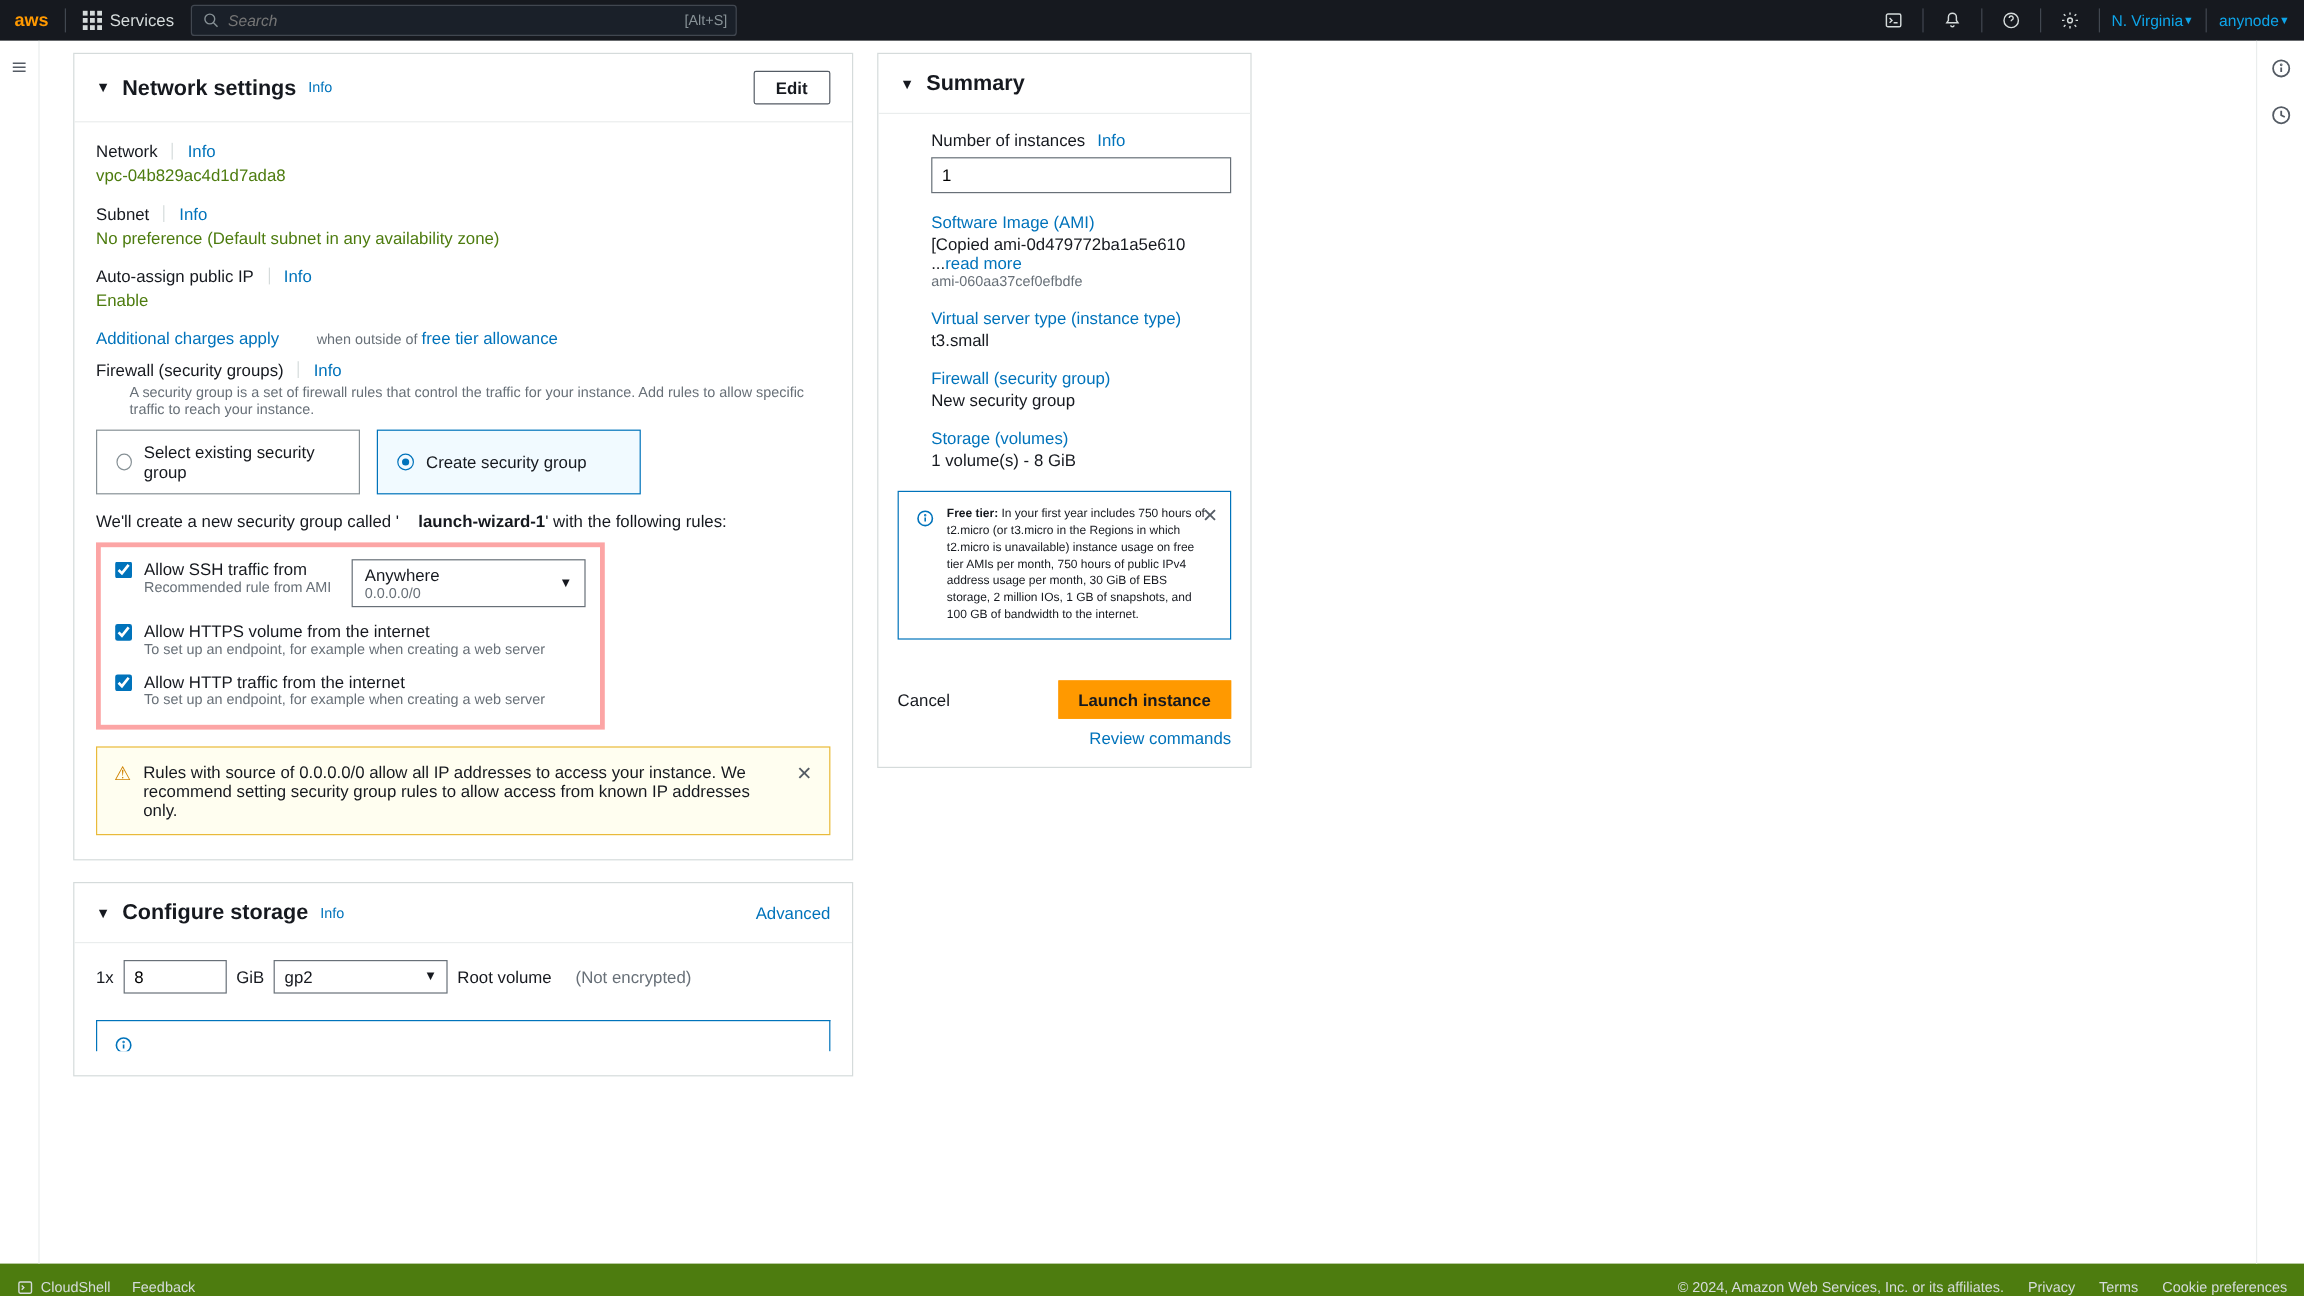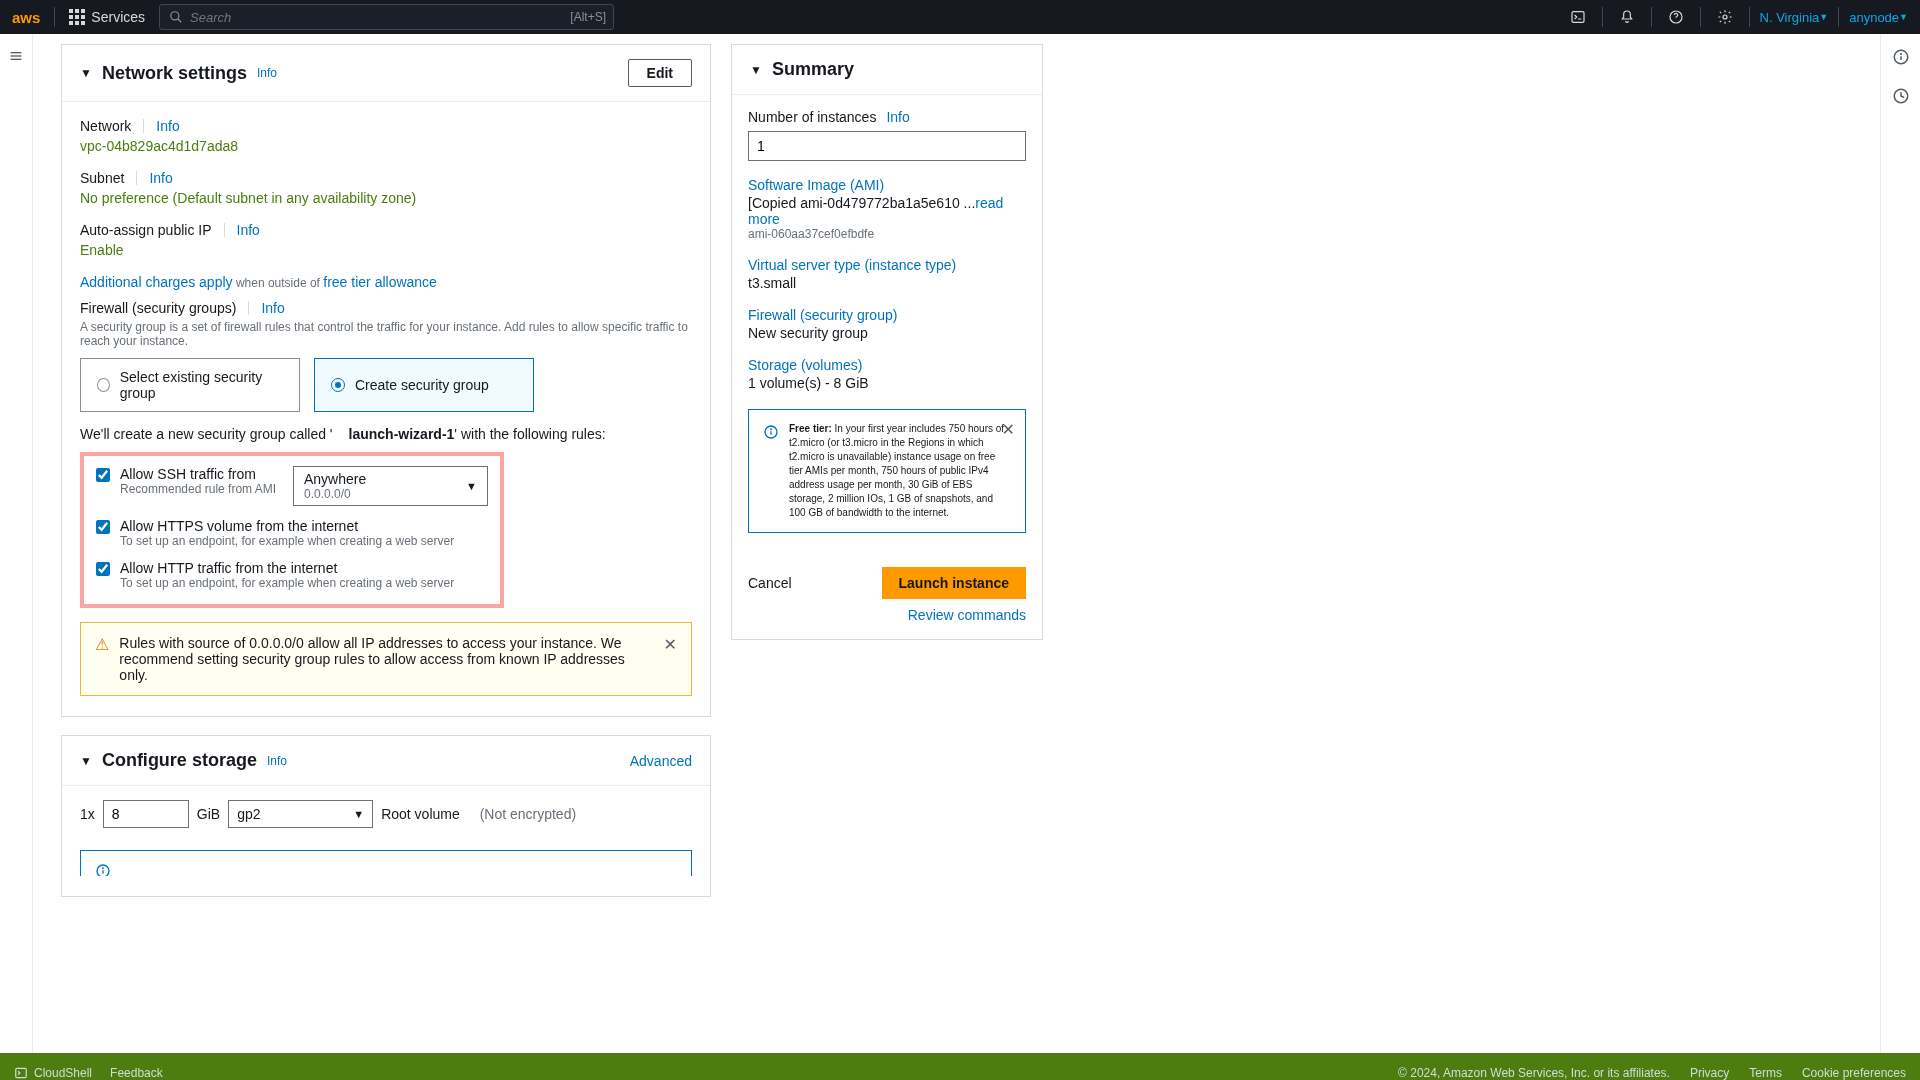--- a/index.html
+++ b/index.html
@@ -128,21 +128,21 @@
     color: #16191f;
   }
   .panel-body { padding: 16px 18px 20px; }
 
   
   .field-row { margin-bottom: 16px; }
   .field-label { font-size: 14px; color: #16191f; display: flex; gap: 12px; align-items: center; margin-bottom: 4px; }
   .field-label .bar { width: 1px; height: 14px; background: #d5dbdb; }
   .field-value { font-size: 14px; color: #4d7c0f; }
   a.link { color: #0073bb; text-decoration: none; }
-  .helper { font-size: 12px; color: #687078; }
+  .helper { font-size: 12px; color: #687078; margin-left: 28px; }
   .muted { color: #687078; }
 
   .radio-group { display: flex; gap: 14px; margin-top: 10px; }
   .radio-btn {
     border: 1px solid #879196;
     padding: 10px 16px;
     width: 220px;
     display: flex;
     align-items: center;
     gap: 10px;
@@ -230,21 +230,21 @@
     margin-top: 22px;
     display: flex;
     gap: 10px;
     overflow: hidden;
     height: 26px;
   }
   .alert-info-partial svg { width: 16px; height: 16px; stroke: #0073bb; fill: none; stroke-width: 2; flex-shrink: 0; }
 
   
   .summary .panel-body { padding: 14px 16px 18px; }
-  .sum-field { margin-bottom: 16px; }
+  .sum-field { margin-bottom: 16px; margin-left: 28px; }
   .sum-field .lbl { font-size: 14px; display: flex; gap: 10px; align-items: center; margin-bottom: 6px; }
   .sum-field input.sum-input {
     width: 100%;
     border: 1px solid #687078;
     padding: 6px 8px;
     font-size: 14px;
   }
   .sum-link-head { color: #0073bb; font-size: 14px; margin-bottom: 2px; }
   .sum-val { font-size: 14px; }
   .sum-sub { font-size: 12px; color: #687078; }

